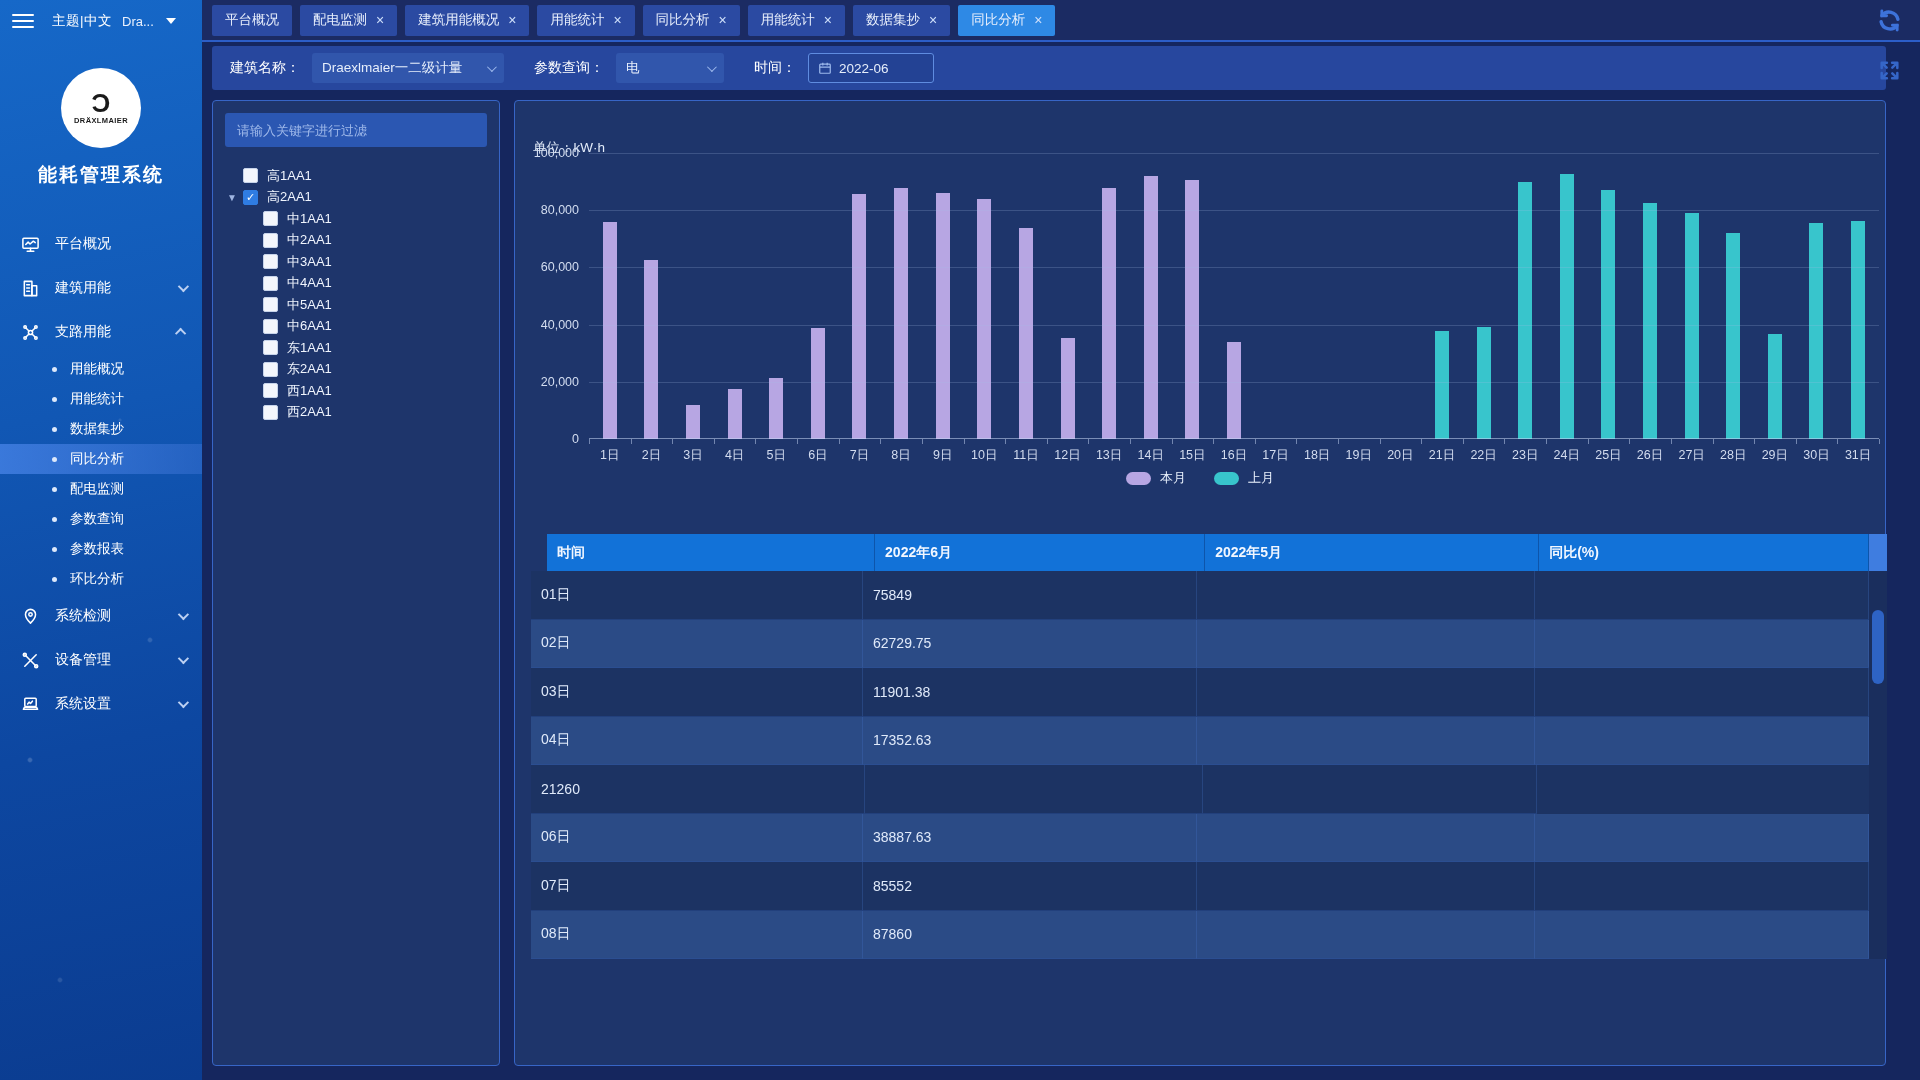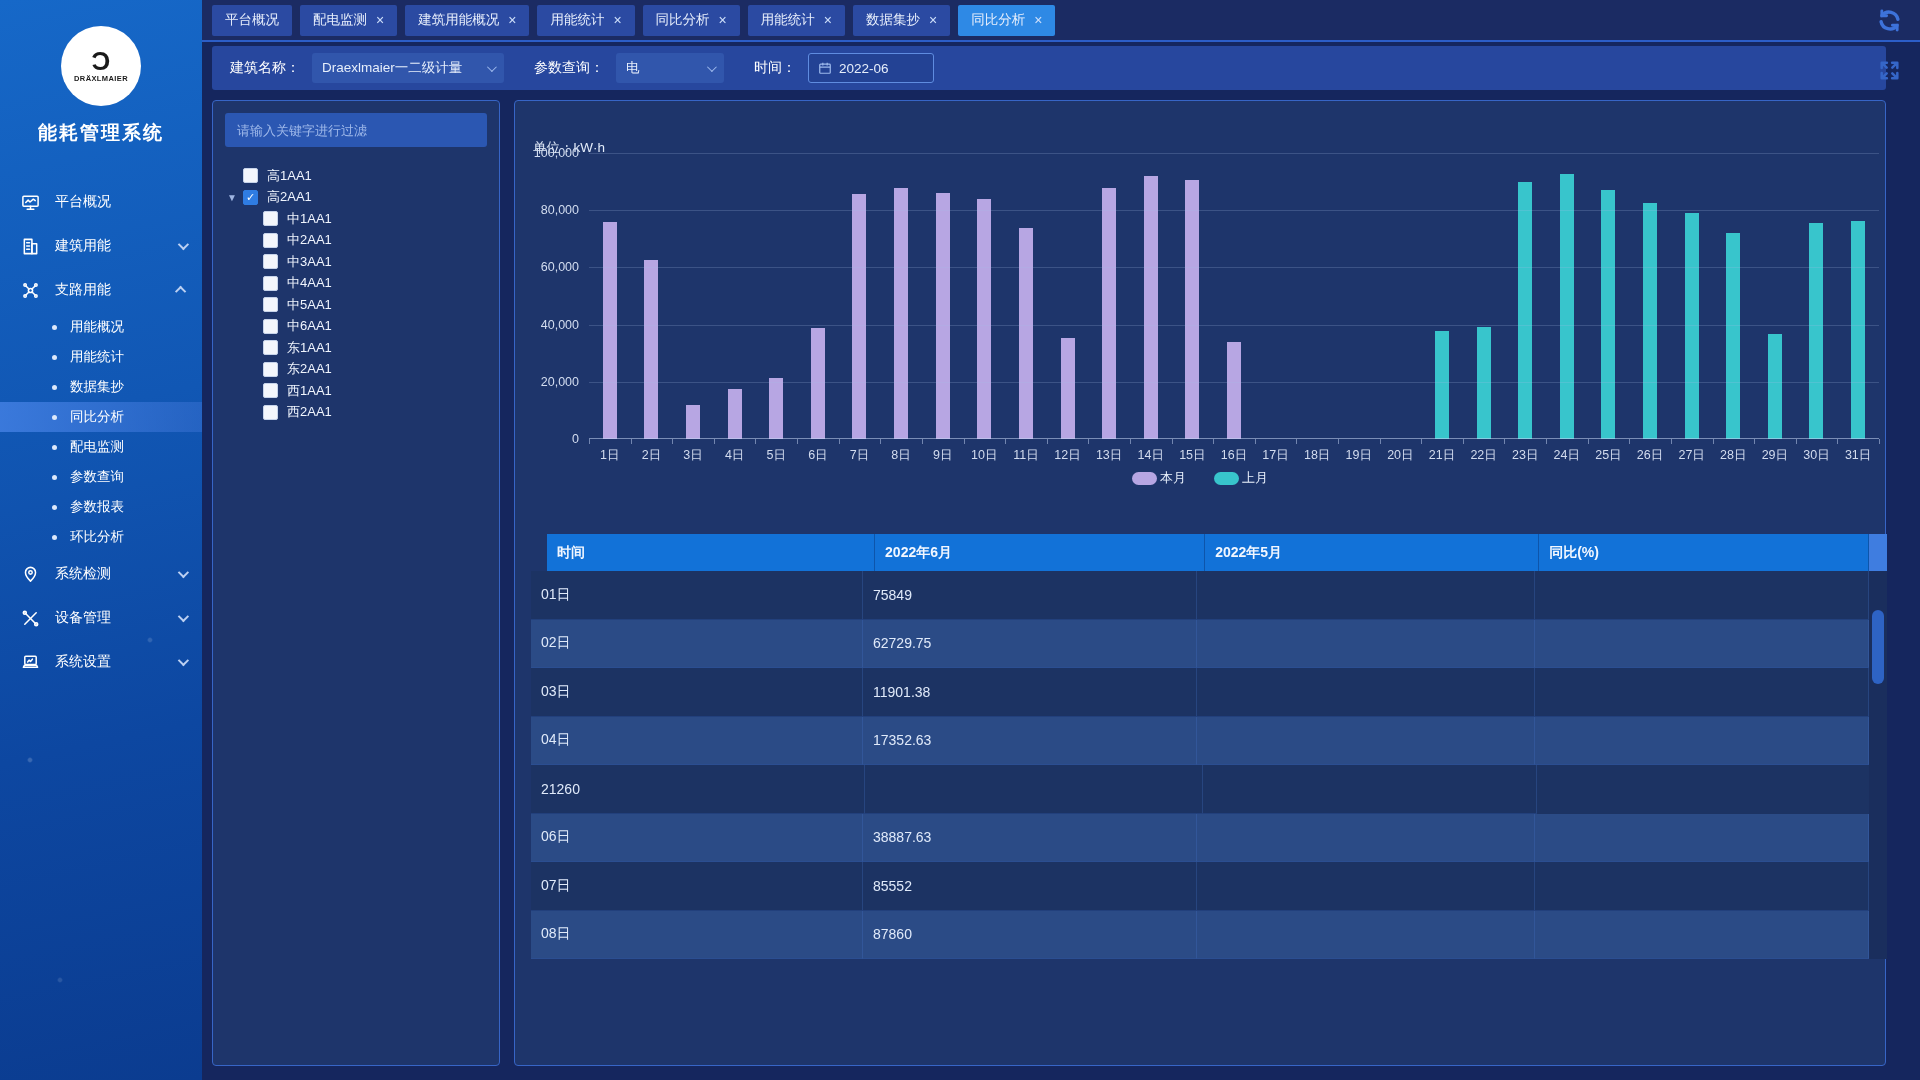--- a/index.html
+++ b/index.html
@@ -100,21 +100,21 @@
   .axisline { position:absolute; left:0; bottom:0; width:100%; height:1px; background:rgba(198,214,244,.55); }
   .bars { position:absolute; inset:0; display:flex; }
   .slot { flex:1; position:relative; }
   .bar { position:absolute; bottom:0; left:50%; transform:translateX(-50%); width:14px; }
   .xticks { position:absolute; left:74px; top:338px; width:1290px; height:5px; }
   .xtick { position:absolute; top:0; width:1px; height:5px; background:rgba(198,214,244,.5); }
   .xlabels { position:absolute; left:74px; top:346px; width:1290px; display:flex; }
   .xlabel { flex:1; text-align:center; font-size:12.5px; color:#d3dcef; }
   .legend { position:absolute; top:368px; left:50%; transform:translateX(-50%);
     display:flex; gap:28px; align-items:center; }
-  .legend-item { display:flex; align-items:center; gap:3px; font-size:13px; color:#e8f0fc; cursor:pointer; }
+  .legend-item { display:flex; align-items:center; gap:9px; font-size:13px; color:#e8f0fc; cursor:pointer; }
   .swatch { width:25px; height:13px; border-radius:6.5px; }
 
   
   .tablewrap { position:absolute; left:16px; top:433px; width:1356px; }
   .thead { display:flex; height:37px;padding-left:16px; }
   .th { background:#1272d8; color:#f2f7ff; font-size:14px; font-weight:bold;
     display:flex; align-items:center; padding-left:10px; border-right:1px solid #0d55ab; }
   .th.gutter { width:18px; background:#3f7de0; padding:0; border-right:none; }
   .c0 { width:332px; } .c1 { width:334px; } .c2 { width:338px; } .c3 { width:334px; }
   .tbody { width:1338px; }
@@ -126,20 +126,30 @@
   .vtrack { position:absolute; right:0; top:37px; width:18px; height:388px; background:#1a2e5d; }
   .vthumb { position:absolute; left:3px; top:39px; width:12px; height:74px; background:#2e63c4;
     border-radius:6px; cursor:pointer; }
 </style>
 </head>
 <body>
 
 <div class="app">
 
   <aside class="sidebar">
+    <div class="sb-top">
+      <span class="hamburger">
+          <i></i>
+          <i></i>
+          <i></i>
+        </span>
+      <span class="theme">主题|中文</span>
+      <span class="user">Dra...</span>
+      <span class="caret-down"></span>
+    </div>
     <div class="logo-wrap">
       <div class="logo-circle">
         <span class="logo-mark">Ɔ</span>
         <span class="logo-sub">DRÄXLMAIER</span>
       </div>
       <div class="app-title">能耗管理系统</div>
     </div>
     <nav class="nav">
         <div class="nav-item">
       <span class="nav-ico">

